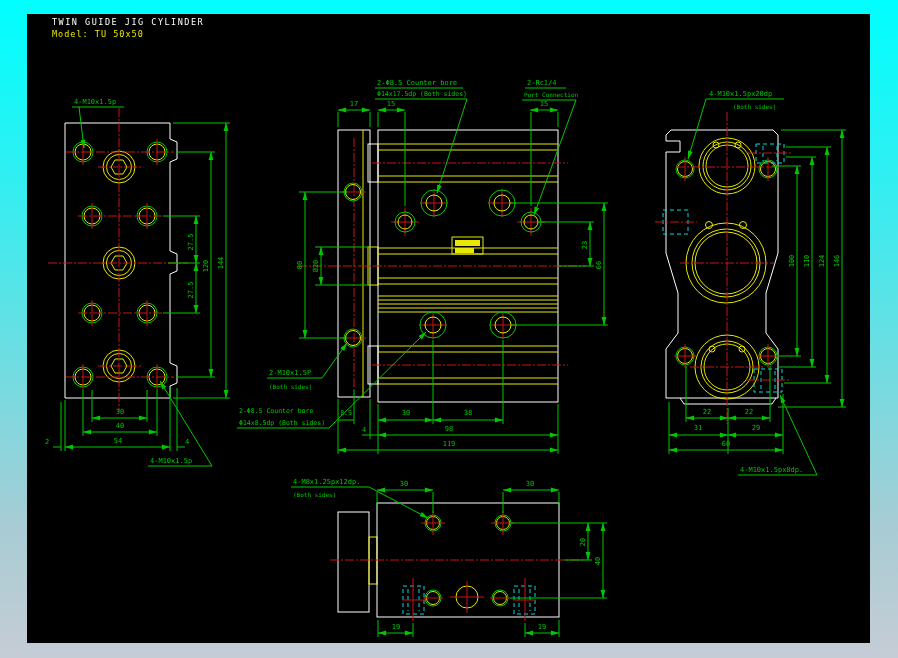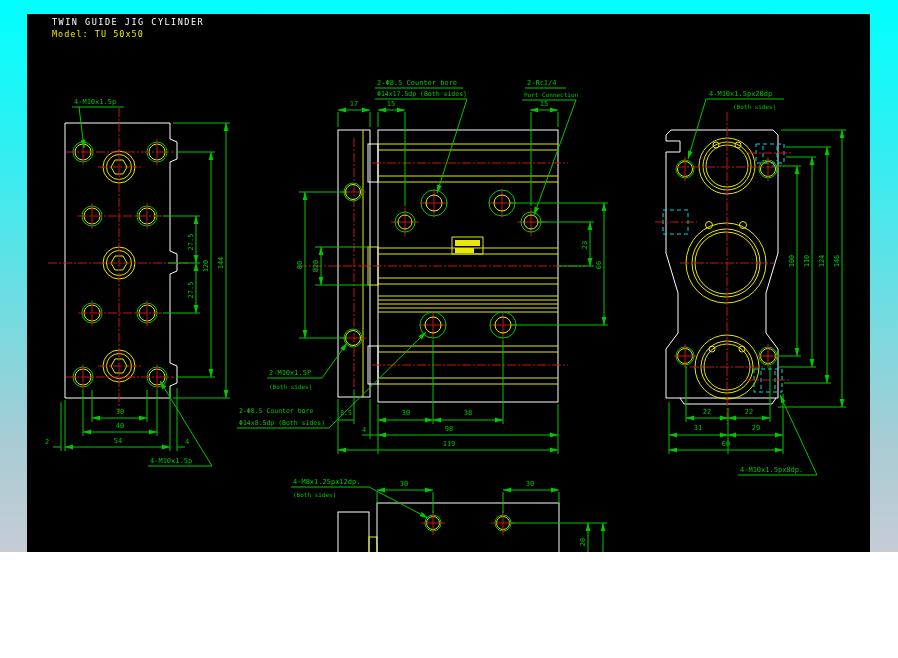--- a/index.html
+++ b/index.html
@@ -1,16 +1,16 @@
 <!DOCTYPE html>
 <html><head>
 <meta charset="utf-8">
 <style>
   html,body{margin:0;padding:0;}
-  .frame{position:relative;width:898px;height:552px;overflow:hidden;
+  .frame{position:relative;width:898px;height:658px;overflow:hidden;
     background:linear-gradient(180deg,#00ffff 0%,#2df0f2 25%,#6fdde2 55%,#a8ccd4 80%,#c6ccd6 100%);
     font-family:"DejaVu Sans Mono", monospace;}
   svg{position:absolute;left:0;top:0;}
   .w{stroke:#ffffff;fill:none;stroke-width:1;}
   .y{stroke:#e8e800;fill:none;stroke-width:1;}
   .yf{fill:#e8e800;stroke:none;}
   .g{stroke:#00c800;fill:none;stroke-width:1;}
   .r{stroke:#c81414;fill:none;stroke-width:1;}
   .cl{stroke-dasharray:9 2 2 2;}
   .c{stroke:#00dcdc;fill:none;stroke-width:1;stroke-dasharray:4 3;}

